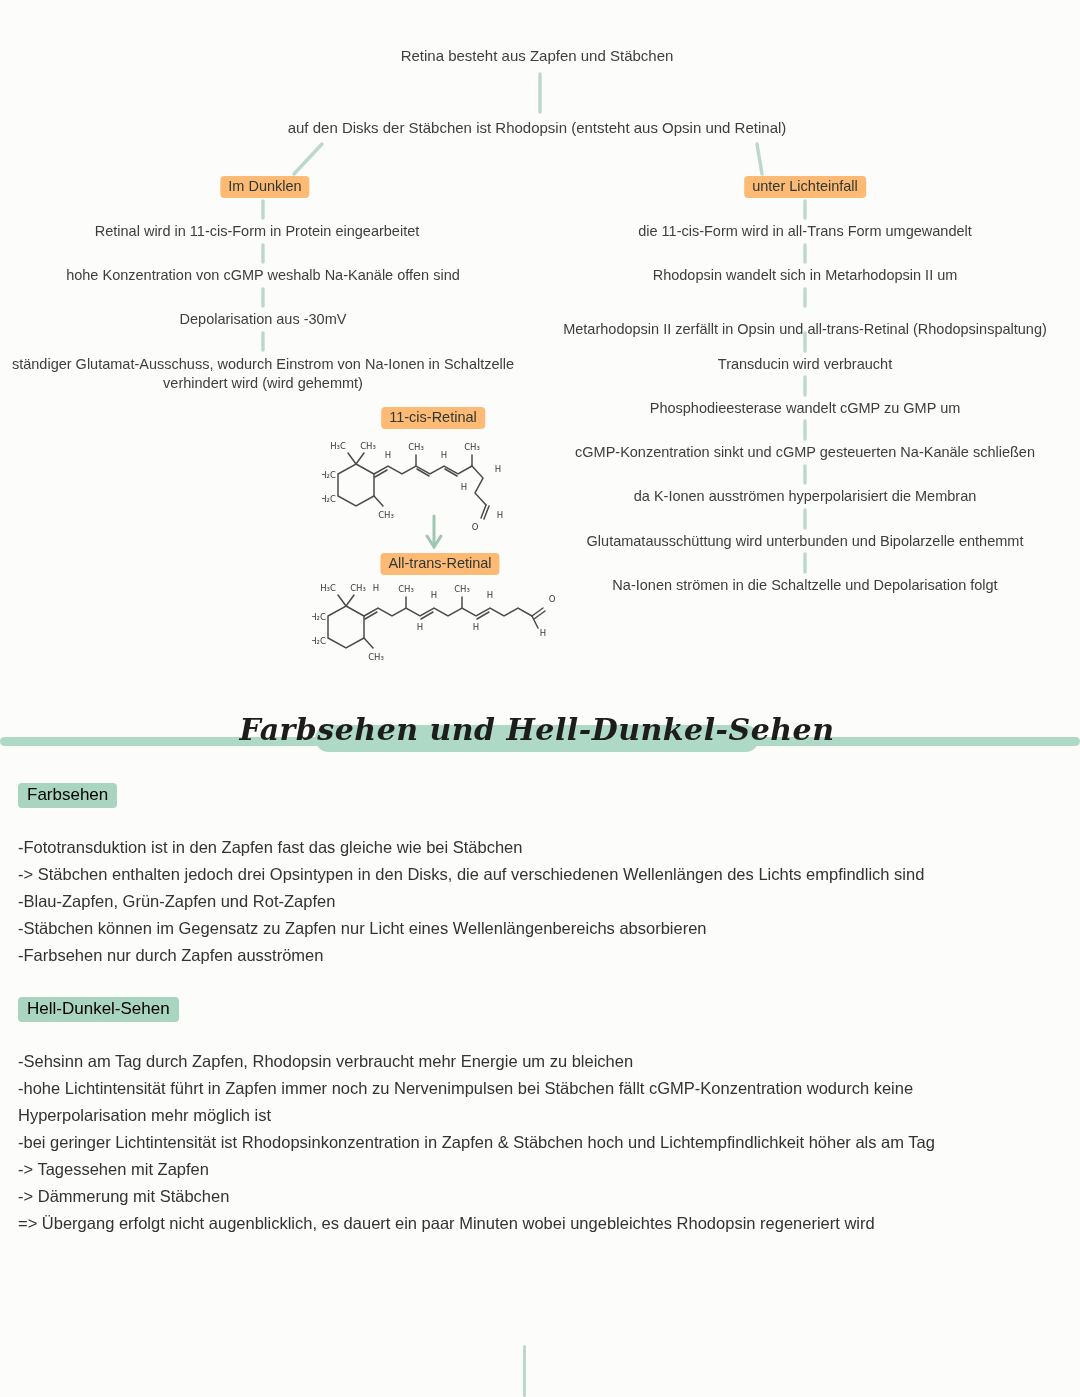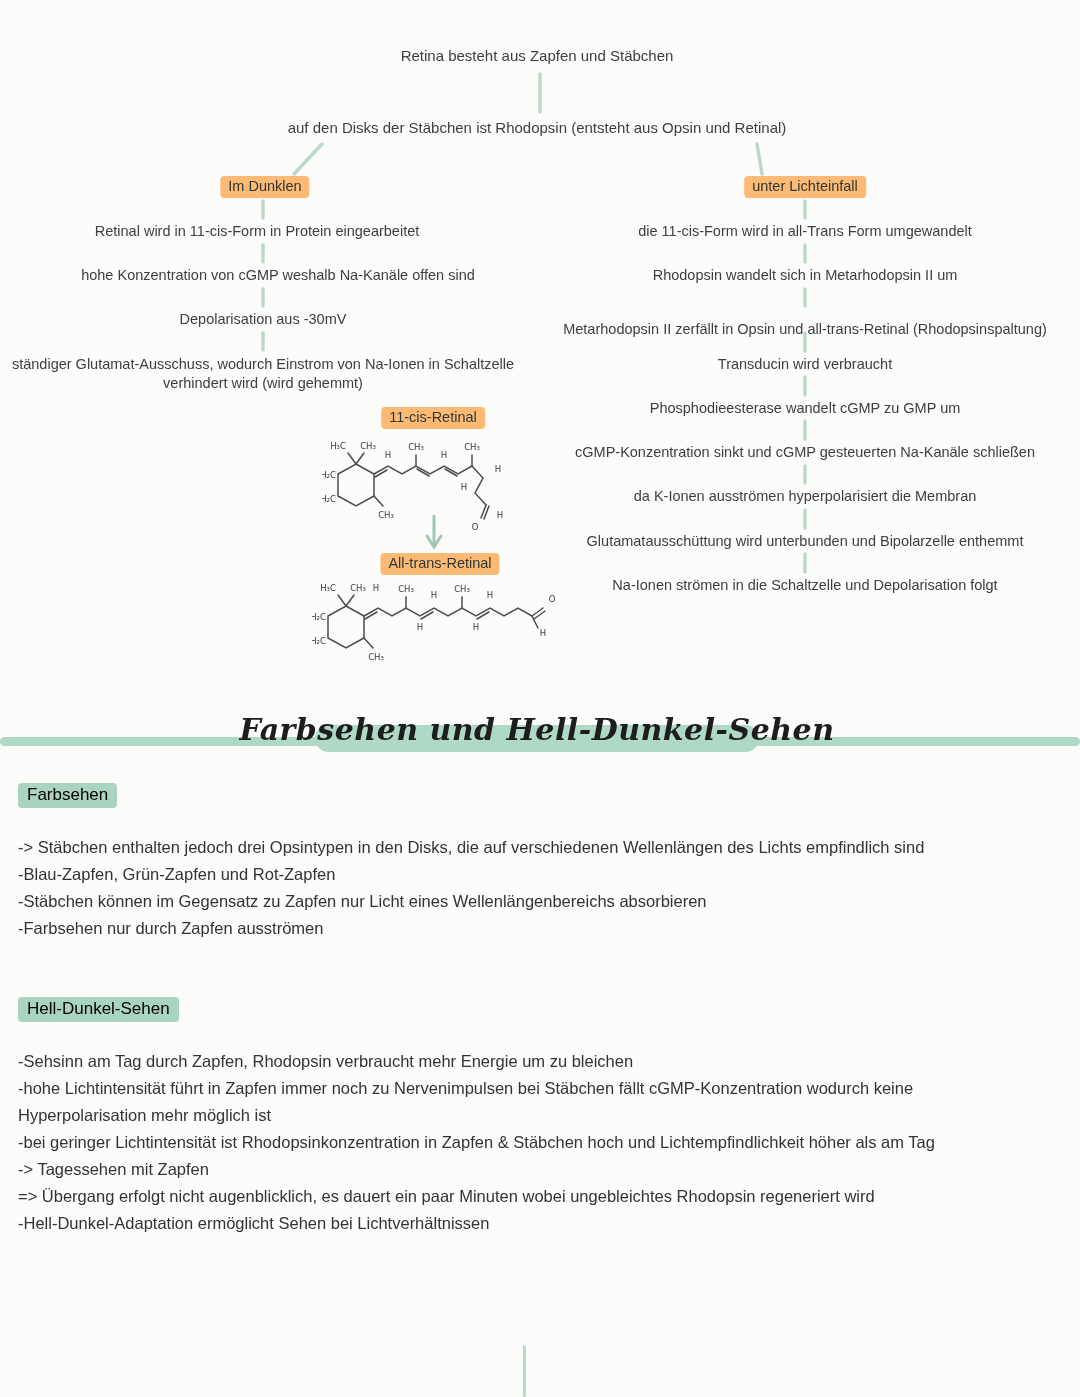--- a/index.html
+++ b/index.html
@@ -84,21 +84,21 @@
     </g>
   </svg>
 
   <div class="node big" style="left:537px; top:46px;">Retina besteht aus Zapfen und Stäbchen</div>
   <div class="node big" style="left:537px; top:118px;">auf den Disks der Stäbchen ist Rhodopsin (entsteht aus Opsin und Retinal)</div>
 
   <div class="pill" style="left:265px; top:176px;">Im Dunklen</div>
   <div class="pill" style="left:805px; top:176px;">unter Lichteinfall</div>
 
   <div class="node" style="left:257px; top:222px;">Retinal wird in 11-cis-Form in Protein eingearbeitet</div>
-  <div class="node" style="left:278px; top:266px;">hohe Konzentration von cGMP weshalb Na-Kanäle offen sind</div>
+  <div class="node" style="left:263px; top:266px;">hohe Konzentration von cGMP weshalb Na-Kanäle offen sind</div>
   <div class="node" style="left:263px; top:310px;">Depolarisation aus -30mV</div>
   <div class="node wrap" style="left:263px; top:355px; width:530px;">ständiger Glutamat-Ausschuss, wodurch Einstrom von Na-Ionen in Schaltzelle verhindert wird (wird gehemmt)</div>
 
   <div class="node" style="left:805px; top:222px;">die 11-cis-Form wird in all-Trans Form umgewandelt</div>
   <div class="node" style="left:805px; top:266px;">Rhodopsin wandelt sich in Metarhodopsin II um</div>
   <div class="node" style="left:805px; top:310px;margin-top:10px;">Metarhodopsin II zerfällt in Opsin und all-trans-Retinal (Rhodopsinspaltung)</div>
   <div class="node" style="left:805px; top:355px;">Transducin wird verbraucht</div>
   <div class="node" style="left:805px; top:399px;">Phosphodieesterase wandelt cGMP zu GMP um</div>
   <div class="node" style="left:805px; top:443px;">cGMP-Konzentration sinkt und cGMP gesteuerten Na-Kanäle schließen</div>
   <div class="node" style="left:805px; top:487px;">da K-Ionen ausströmen hyperpolarisiert die Membran</div>
@@ -169,31 +169,32 @@
       <text x="240" y="26" class="atom">O</text>
       <text x="231" y="60" class="atom">H</text>
     </svg>
 
   <div class="title-band"></div>
   <div class="title-pill"></div>
   <div class="section-title">Farbsehen und Hell-Dunkel-Sehen</div>
 
   <div class="subpill" style="left:18px; top:783px;">Farbsehen</div>
   <div class="paragraph" style="left:18px; top:834px; width:1000px;">
+    <div class="pline">-Fototransduktion ist in den Zapfen fast das gleiche wie bei Stäbchen</div>
     <div class="pline">-&gt; Stäbchen enthalten jedoch drei Opsintypen in den Disks, die auf verschiedenen Wellenlängen des Lichts empfindlich sind</div>
     <div class="pline">-Blau-Zapfen, Grün-Zapfen und Rot-Zapfen</div>
     <div class="pline">-Stäbchen können im Gegensatz zu Zapfen nur Licht eines Wellenlängenbereichs absorbieren</div>
     <div class="pline">-Farbsehen nur durch Zapfen ausströmen</div>
   </div>
 
   <div class="subpill" style="left:18px; top:997px;">Hell-Dunkel-Sehen</div>
   <div class="paragraph" style="left:18px; top:1048px; width:1000px;">
     <div class="pline">-Sehsinn am Tag durch Zapfen, Rhodopsin verbraucht mehr Energie um zu bleichen</div>
     <div class="pline">-hohe Lichtintensität führt in Zapfen immer noch zu Nervenimpulsen bei Stäbchen fällt cGMP-Konzentration wodurch keine Hyperpolarisation mehr möglich ist</div>
     <div class="pline">-bei geringer Lichtintensität ist Rhodopsinkonzentration in Zapfen &amp; Stäbchen hoch und Lichtempfindlichkeit höher als am Tag</div>
     <div class="pline">-&gt; Tagessehen mit Zapfen</div>
+    <div class="pline">-&gt; Dämmerung mit Stäbchen</div>
     <div class="pline">=&gt; Übergang erfolgt nicht augenblicklich, es dauert ein paar Minuten wobei ungebleichtes Rhodopsin regeneriert wird</div>
-    <div class="pline">-Hell-Dunkel-Adaptation ermöglicht Sehen bei Lichtverhältnissen</div>
   </div>
 
   <div class="vline-bottom" style="left:523px; top:1345px; height:52px;"></div>
 
 </div>
 
 </body></html>

